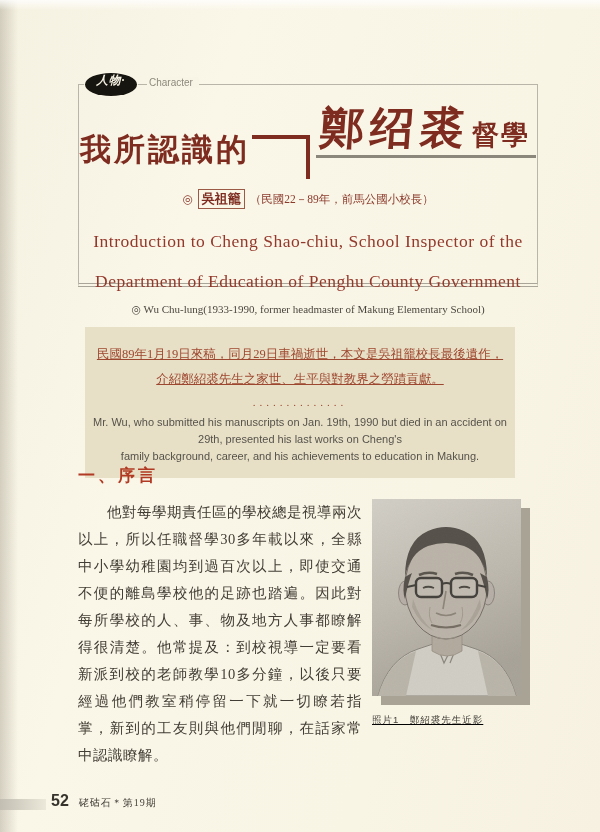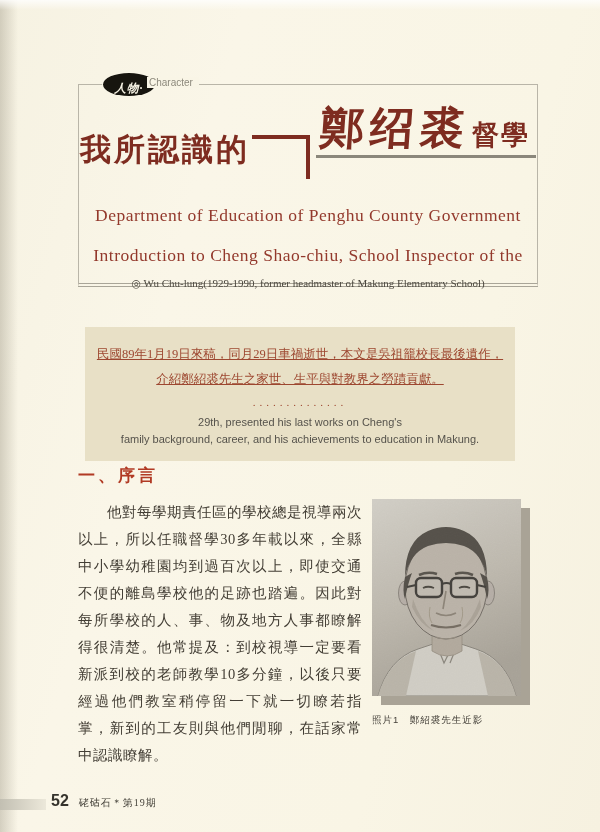--- a/index.html
+++ b/index.html
@@ -10,22 +10,22 @@
     font-family:"Liberation Serif","DejaVu Serif",serif;
   }
   .edge-left{position:absolute;left:0;top:0;bottom:0;width:18px;
     background:linear-gradient(to right,rgba(125,118,100,0.30),rgba(125,118,100,0));}
   .edge-top{position:absolute;left:0;top:0;right:0;height:10px;
     background:linear-gradient(to bottom,rgba(255,255,255,0.8),rgba(255,255,255,0));}
 
   
   .title-box{position:absolute;left:78px;top:84px;width:458px;height:198px;
     border:1px solid #b9b5a8;border-bottom:4px double #a9a598;}
-  .badge{position:absolute;left:24px;top:-12px;width:52px;height:23px;background:#17150f;
-    border-radius:50%/50%;display:flex;align-items:flex-end;justify-content:center;
+  .badge{position:absolute;left:6px;top:-12px;width:52px;height:23px;background:#17150f;
+    border-radius:50%/50%;display:flex;align-items:flex-start;justify-content:center;
     box-shadow:0 0 0 1px #faf6e8;}
   .badge span{color:#f6f2e4;font-size:11.5px;font-weight:bold;letter-spacing:1px;
     font-style:italic;}
   .char-label{position:absolute;left:68px;top:-8px;font-size:10px;color:#8d897c;
     background:#f9f5e6;padding:0 6px 0 2px;font-family:"Liberation Sans",sans-serif;}
 
   .main-title{display:flex;justify-content:center;align-items:flex-start;margin-top:22px;height:76px;}
   .t-prefix{font-size:31px;font-weight:bold;color:#7e2c20;letter-spacing:3px;margin-top:22px;}
   .t-connector{margin:0 2px;}
   .t-namegroup{display:flex;align-items:flex-end;border-bottom:3px solid #8b877b;padding:0 6px 4px 4px;}
@@ -49,21 +49,21 @@
   .ab-zh{font-size:12.5px;color:#9d4730;line-height:25px;font-weight:500;text-decoration:underline;}
   .ab-dots{font-size:11px;color:#9d4730;letter-spacing:4px;line-height:14px;margin:3px 0 5px;}
   .ab-en{font-size:11px;color:#55524b;line-height:17px;font-family:"Liberation Sans",sans-serif;}
 
   
   .article{position:absolute;left:78px;top:464px;width:458px;}
   .section-heading{font-size:17px;font-weight:bold;color:#b13a24;letter-spacing:3px;margin:0 0 12px 0;}
   .article p{margin:0;font-size:14.5px;line-height:27px;color:#433e35;text-align:justify;
     text-indent:2em;letter-spacing:0.5px;}
 
-  .photo-block{float:right;width:164px;margin:0 0 4px 10px;}
+  .photo-block{float:right;width:164px;margin:0 0 4px 10px;text-decoration:underline;}
   .photo-frame{position:relative;width:158px;height:206px;}
   .photo-shadow{position:absolute;left:9px;top:9px;width:149px;height:197px;background:#a9a396;}
   .photo{position:absolute;left:0;top:0;width:149px;height:197px;overflow:hidden;background:#cfc9bd;}
   .photo-caption{font-size:9.5px;color:#45413a;margin-top:9px;letter-spacing:1px;
     font-family:"Liberation Sans",sans-serif;}
 
   
   .footer{position:absolute;left:0;top:792px;display:flex;align-items:flex-end;}
   .pn-bar{width:46px;height:11px;background:linear-gradient(to right,#c2bfb2,#ece8da);margin-right:5px;}
   .page-number{font-size:16px;font-weight:bold;color:#35332c;font-family:"Liberation Sans",sans-serif;}
@@ -86,32 +86,38 @@
       <span class="t-prefix">我所認識的</span>
       <svg class="t-connector" width="62" height="76" viewBox="0 0 62 76">
         <path d="M0,30 H56 V72" stroke="#7e2c20" stroke-width="4" fill="none"></path>
       </svg>
       <span class="t-namegroup">
         <span class="t-name">鄭绍裘</span>
         <span class="t-suffix">督學</span>
       </span>
     </div>
 
+    <div class="author-line">
+      <span class="author-marker">◎</span>
+      <span class="author-name-box">吳祖籠</span>
+      <span class="author-note">（民國22－89年，前馬公國小校長）</span>
+    </div>
 
     <div class="en-title">
+      <div>Introduction to Cheng Shao-chiu, School Inspector of the</div>
       <div>Department of Education of Penghu County Government</div>
-      <div>Introduction to Cheng Shao-chiu, School Inspector of the</div>
     </div>
-    <div class="en-author">◎ Wu Chu-lung(1929-1990, former headmaster of Makung Elementary School)</div>
+    <div class="en-author">◎ Wu Chu-lung(1933-1990, former headmaster of Makung Elementary School)</div>
   </div>
 
   <div class="abstract">
     <div class="ab-zh">民國89年1月19日來稿，同月29日車禍逝世，本文是吳祖籠校長最後遺作，</div>
     <div class="ab-zh">介紹鄭紹裘先生之家世、生平與對教界之勞蹟貢獻。</div>
     <div class="ab-dots">..............</div>
+    <div class="ab-en">Mr. Wu, who submitted his manuscripts on Jan. 19th, 1990 but died in an accident on</div>
     <div class="ab-en">29th, presented his last works on Cheng's</div>
     <div class="ab-en">family background,  career, and his achievements to education in Makung.</div>
   </div>
 
   <div class="article">
     <div class="section-heading">一、序言</div>
 
     <div class="photo-block">
       <div class="photo-frame">
         <div class="photo-shadow"></div>

